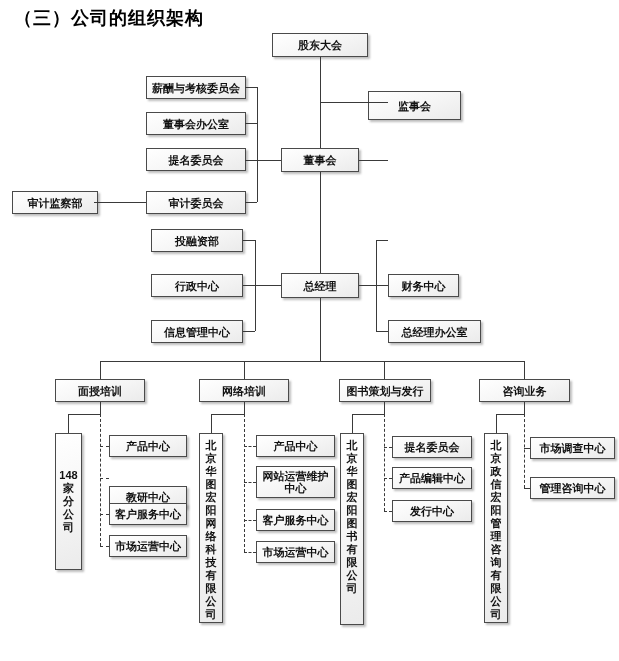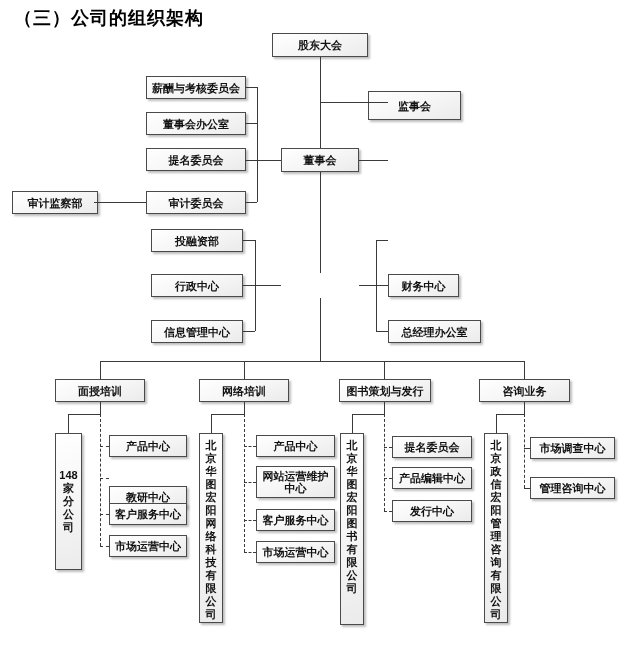--- a/index.html
+++ b/index.html
@@ -50,20 +50,21 @@
   <div class="n" style="left:146px;top:76px;width:100px;height:23px">薪酬与考核委员会</div>
   <div class="n" style="left:368px;top:91px;width:93px;height:29px">监事会</div>
   <div class="n" style="left:146px;top:112px;width:100px;height:23px">董事会办公室</div>
   <div class="n" style="left:146px;top:148px;width:100px;height:23px">提名委员会</div>
   <div class="n" style="left:281px;top:148px;width:78px;height:24px">董事会</div>
   <div class="n" style="left:12px;top:191px;width:86px;height:23px">审计监察部</div>
   <div class="n" style="left:146px;top:191px;width:100px;height:23px">审计委员会</div>
 
   <div class="n" style="left:151px;top:229px;width:92px;height:23px">投融资部</div>
   <div class="n" style="left:151px;top:274px;width:92px;height:23px">行政中心</div>
+  <div class="n" style="left:281px;top:273px;width:78px;height:25px">总经理</div>
   <div class="n" style="left:388px;top:274px;width:71px;height:23px">财务中心</div>
   <div class="n" style="left:151px;top:320px;width:92px;height:23px">信息管理中心</div>
   <div class="n" style="left:388px;top:320px;width:93px;height:23px">总经理办公室</div>
 
   <div class="n" style="left:55px;top:379px;width:90px;height:23px">面授培训</div>
   <div class="n" style="left:199px;top:379px;width:90px;height:23px">网络培训</div>
   <div class="n" style="left:339px;top:379px;width:92px;height:23px">图书策划与发行</div>
   <div class="n" style="left:479px;top:379px;width:91px;height:23px">咨询业务</div>
 
   <div class="n v vc" style="left:55px;top:433px;width:27px;height:137px">

